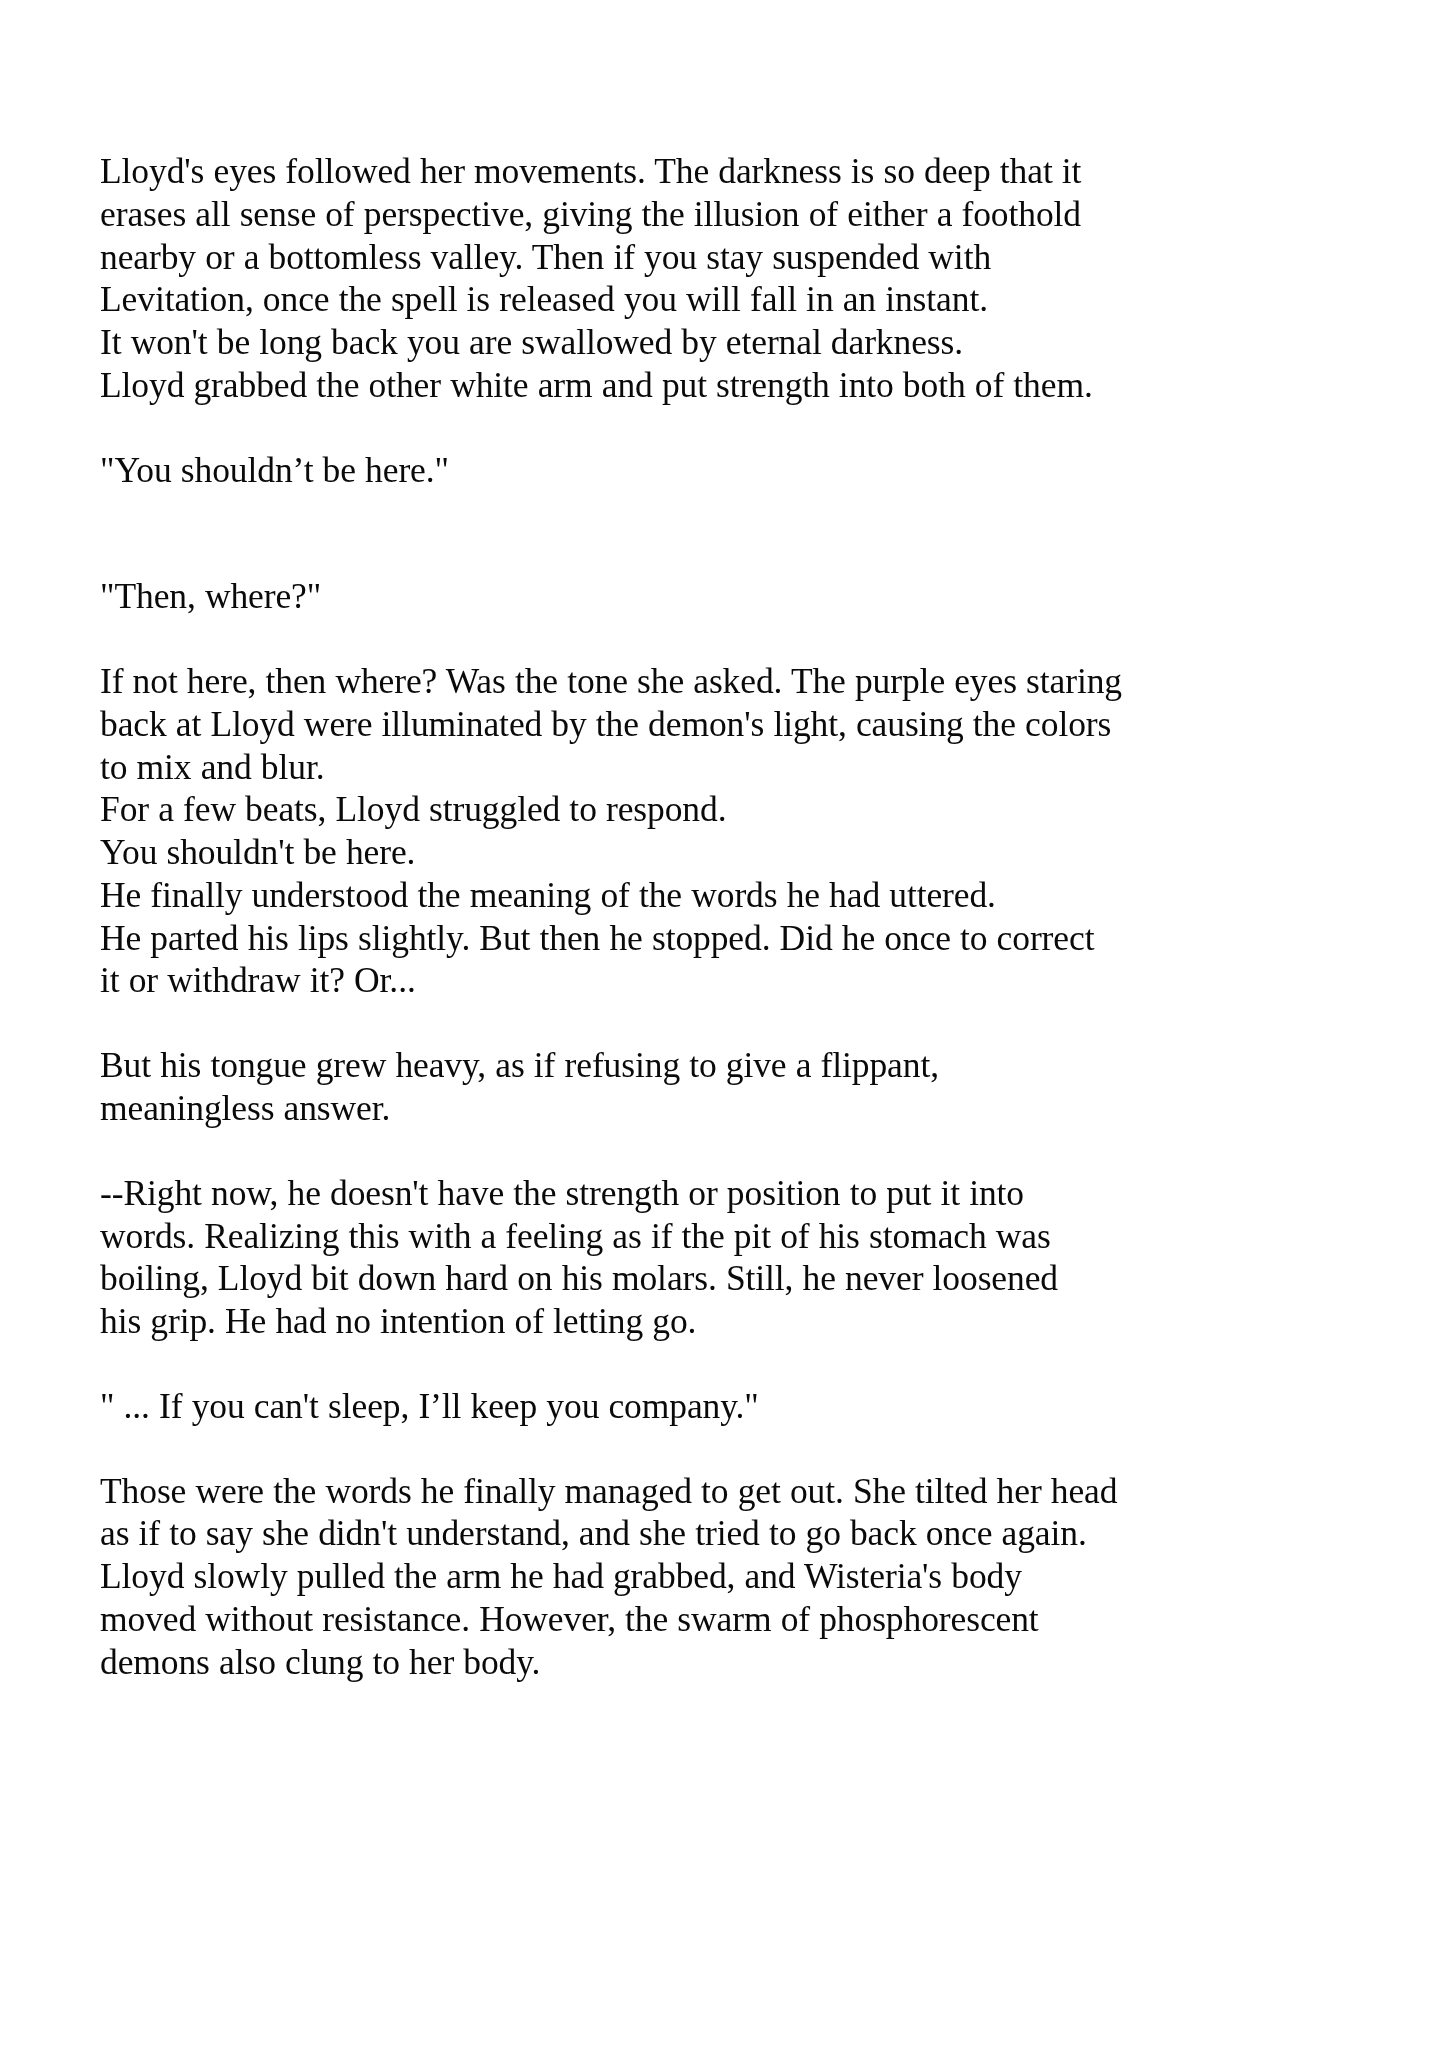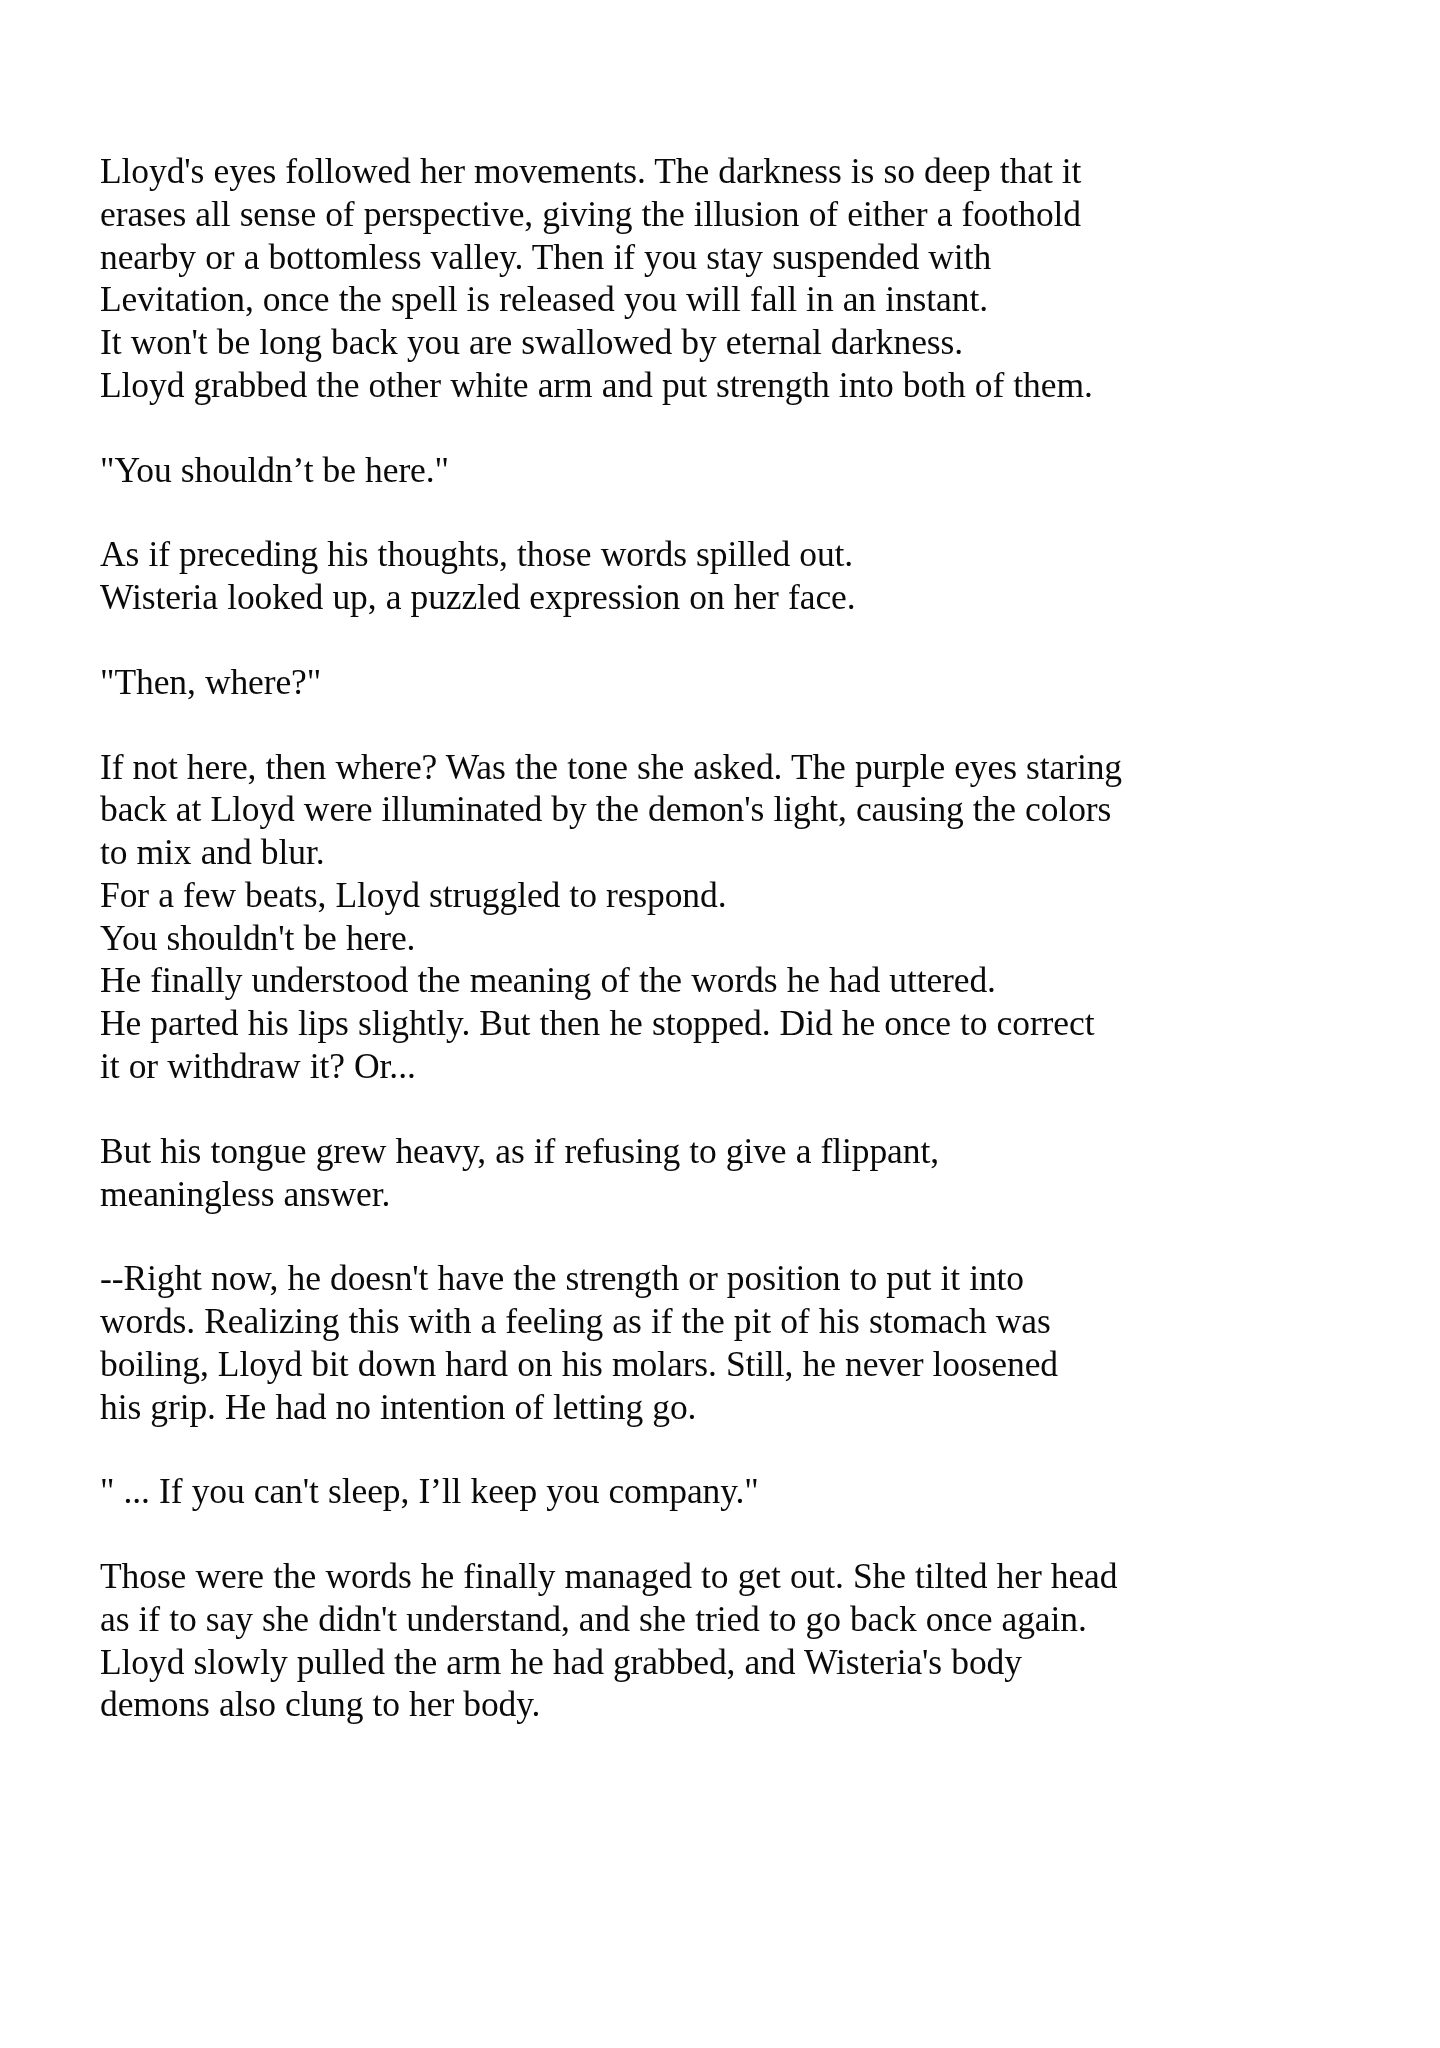--- a/index.html
+++ b/index.html
@@ -67,24 +67,20 @@
     </div>
 
     <div class="gap"></div>
 
     <div class="block">
       <span class="line">"You shouldn’t be here."</span>
     </div>
 
     <div class="gap"></div>
 
-    <div class="block">
-      <span class="line">As if preceding his thoughts, those words spilled out.</span>
-      <span class="line">Wisteria looked up, a puzzled expression on her face.</span>
-    </div>
 
     <div class="gap"></div>
 
     <div class="block">
       <span class="line">"Then, where?"</span>
     </div>
 
     <div class="gap"></div>
 
     <div class="block">
@@ -119,17 +115,18 @@
     <div class="block">
       <span class="line">" ... If you can't sleep, I’ll keep you company."</span>
     </div>
 
     <div class="gap"></div>
 
     <div class="block">
       <span class="line">Those were the words he finally managed to get out. She tilted her head</span>
       <span class="line">as if to say she didn't understand, and she tried to go back once again.</span>
       <span class="line">Lloyd slowly pulled the arm he had grabbed, and Wisteria's body</span>
+      <span class="line">moved without resistance. However, the swarm of phosphorescent</span>
       <span class="line">demons also clung to her body.</span>
     </div>
 
   </div>
 </div>
 
 </body></html>

